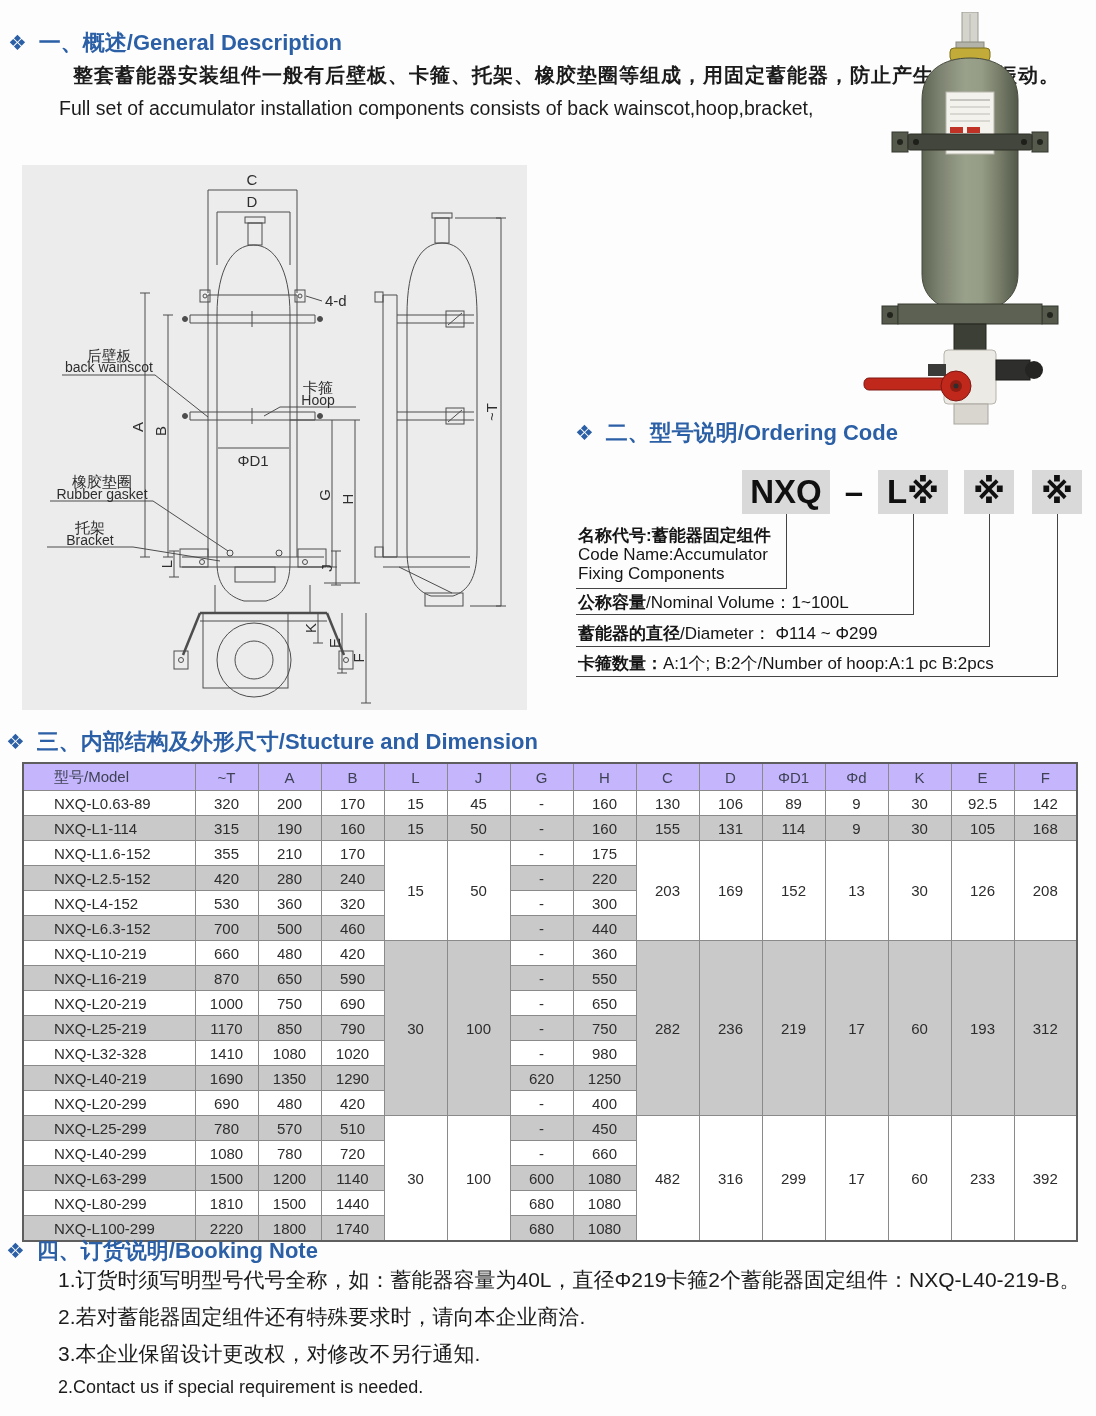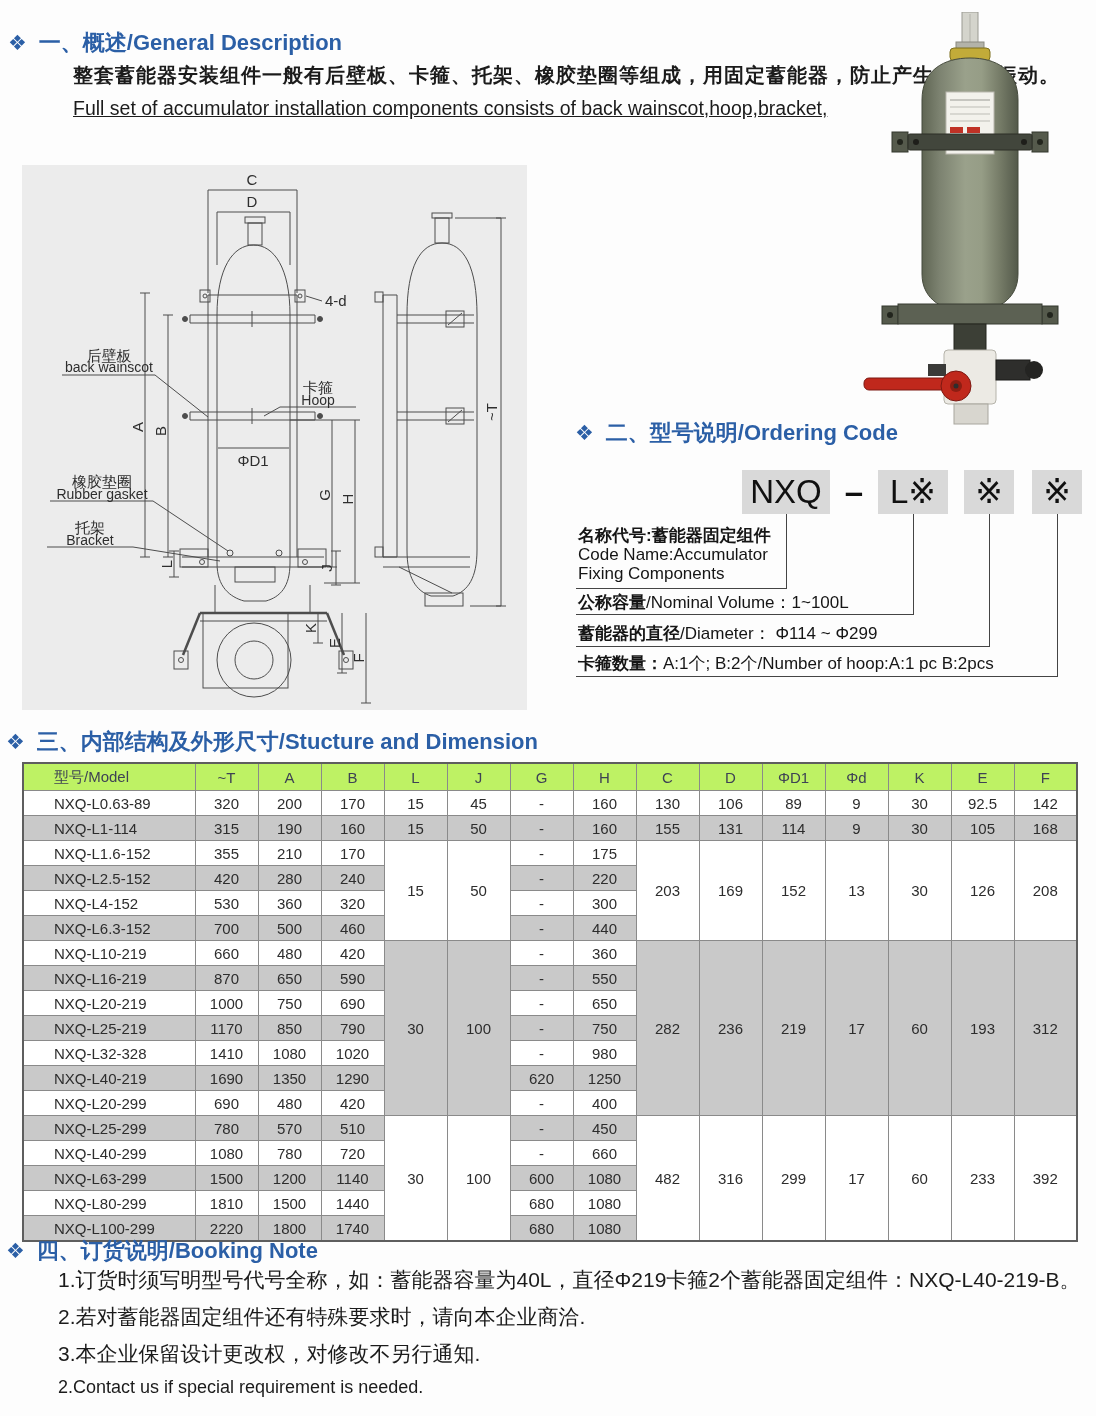--- a/index.html
+++ b/index.html
@@ -7,30 +7,30 @@
   .page{position:relative;width:1096px;height:1416px;background:#fdfdfd;overflow:hidden;}
   .sec-title{position:absolute;display:flex;align-items:center;color:#2b5fa6;font-weight:bold;font-size:22px;white-space:nowrap;}
   .sec-title .bullet{font-size:21px;margin-right:12px;color:#2b5fa6;}
   .para{position:absolute;white-space:nowrap;color:#1b1b1b;}
   .cnbold{font-weight:bold;font-size:20px;letter-spacing:1px;}
   .en{font-size:19.5px;}
   .diagram-panel{position:absolute;left:22px;top:165px;width:505px;height:545px;background:#ececec;}
   svg text{font-family:"Liberation Sans","DejaVu Sans",sans-serif;}
   .photo-wrap{position:absolute;left:858px;top:12px;width:234px;height:420px;}
   
-  .code-chip{position:absolute;background:#d9d9d9;text-align:center;font-weight:normal;color:#101010;font-size:33px;height:44px;line-height:44px;}
+  .code-chip{position:absolute;background:#d9d9d9;text-align:center;font-weight:bold;color:#101010;font-size:33px;height:44px;line-height:44px;}
   .code-dash{position:absolute;text-align:center;font-weight:bold;color:#101010;font-size:33px;height:44px;line-height:44px;}
   .vline{position:absolute;width:0;border-left:1px solid #444;}
   .hline{position:absolute;height:0;border-top:1px solid #444;}
   .code-lbl{position:absolute;font-size:17px;color:#151515;white-space:nowrap;}
   .code-lbl b{font-weight:bold;}
   
   table.dim{position:absolute;left:22px;top:762px;width:1056px;border-collapse:collapse;table-layout:fixed;border:2px solid #5e5e5e;}
   .dim th,.dim td{border:1px solid #8a8a8a;font-size:15px;height:24px;text-align:center;overflow:hidden;white-space:nowrap;color:#2d2d2d;padding:0;}
-  .dim th{background:#bef264;color:#3e4254;font-weight:normal;height:26px;}
+  .dim th{background:#c4b5fd;color:#3e4254;font-weight:normal;height:26px;}
   .dim th.m,.dim td.m{text-align:left;padding-left:30px;}
   tr.g td{background:#c9c9c9;}
   tr.w td{background:#ffffff;}
   .dim td.mw{background:#ffffff;}
   .dim td.mg{background:#c9c9c9;}
   
   .notes{position:absolute;left:58px;top:1266px;}
   .note{white-space:nowrap;color:#1b1b1b;margin-bottom:9px;}
   .note.cn{font-size:21px;}
   .note.en{font-size:18px;}
@@ -38,21 +38,21 @@
 </head>
 <body>
 
 <div class="page">
 
   <div class="sec-title" style="left:8px;top:28px;">
     <span class="bullet">❖</span>
     <span>一、概述/General Description</span>
   </div>
   <div class="para cnbold" style="left:73px;top:62px;">整套蓄能器安装组件一般有后壁板、卡箍、托架、橡胶垫圈等组成，用固定蓄能器，防止产生危险的振动。</div>
-  <div class="para en" style="left:73px;top:97px;text-decoration:underline;">Full set of accumulator installation components consists of back wainscot,hoop,bracket,</div>
+  <div class="para en" style="left:59px;top:97px;">Full set of accumulator installation components consists of back wainscot,hoop,bracket,</div>
 
   <div class="diagram-panel">
     <svg width="505" height="545" viewBox="0 0 505 545">
       <g stroke="#4d4d4d" stroke-width="1" fill="none">
 
         <line x1="186" y1="25" x2="275" y2="25"></line>
           <line x1="186" y1="25" x2="186" y2="128"></line>
           <line x1="275" y1="25" x2="275" y2="128"></line>
         <line x1="195" y1="47" x2="268" y2="47"></line>
           <line x1="195" y1="47" x2="195" y2="100"></line>

